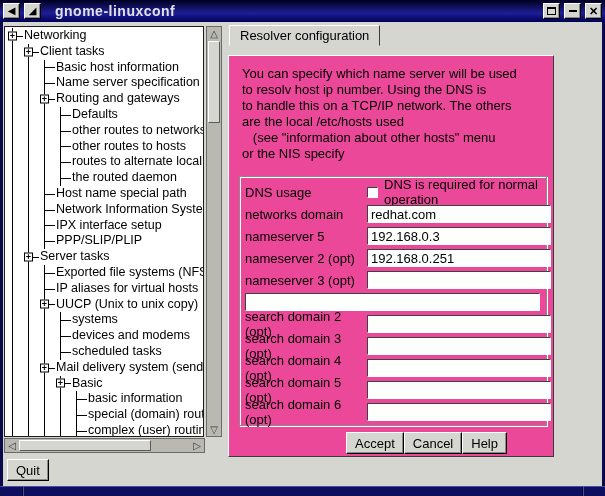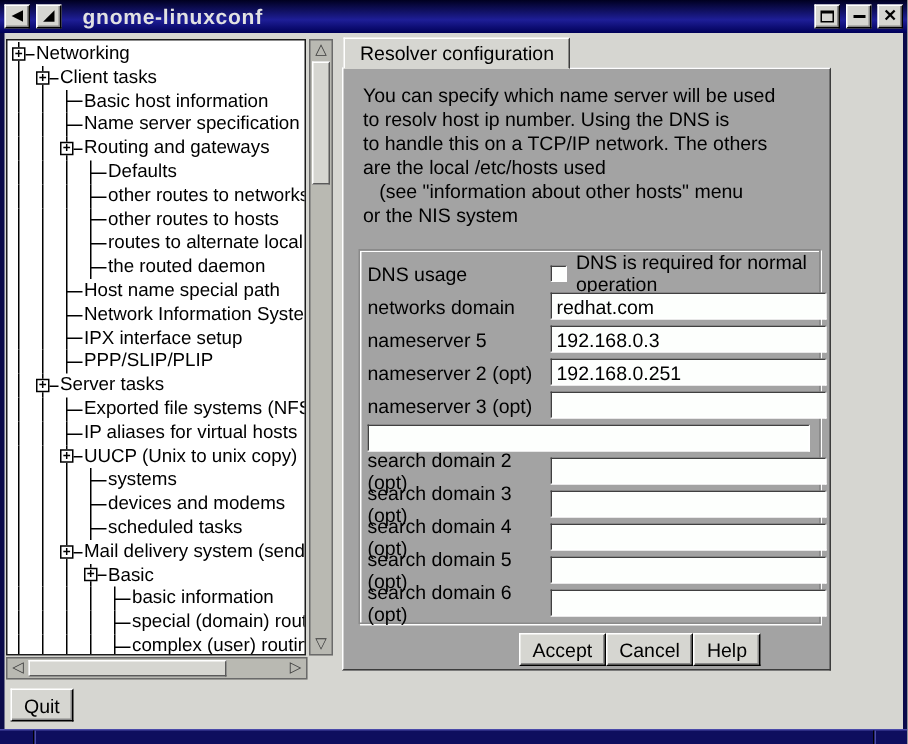--- a/index.html
+++ b/index.html
@@ -53,22 +53,22 @@
   .v-scroll .sb-up { top:0; left:0; right:0; height:14px; }
   .v-scroll .sb-down { bottom:0; left:0; right:0; height:14px; }
   .h-scroll .sb-left { left:0; top:0; bottom:0; width:14px; }
   .h-scroll .sb-right { right:0; top:0; bottom:0; width:14px; }
   .sb-thumb { position:absolute; background:#d6d6d1; border:1px solid;
               border-color:#ffffff #5a5a5a #5a5a5a #ffffff; }
   .v-scroll .sb-thumb { left:1px; right:1px; top:14px; height:82px; }
   .h-scroll .sb-thumb { top:1px; bottom:1px; left:14px; width:132px; }
 
   
-  .notebook { position:absolute; left:228px; top:45px; width:326px; height:402px;
-              background:#a3a3a3; border:1px solid; border-color:#ffffff #3c3c3c #3c3c3c #ffffff; }
+  .notebook { position:absolute; left:228px; top:55px; width:326px; height:402px;
+              background:#ec4899; border:1px solid; border-color:#ffffff #3c3c3c #3c3c3c #ffffff; }
   .tab { position:absolute; left:229px; top:25px; height:21px; padding:0 10px; z-index:2;
          background:#d6d6d1; border:1px solid; border-color:#ffffff #3c3c3c #d6d6d1 #ffffff;
          font-size:13px; line-height:19px; color:#000; cursor:default; }
   .desc { margin:10px 0 0 13px; font-size:13px; line-height:16px; color:#000; white-space:pre; }
 
   .form-frame { position:absolute; left:10px; top:120px; right:6px; height:250px;
                 border:1px solid #8a8a8a; box-shadow:1px 1px 0 #fff, inset 1px 1px 0 #fff;
                 padding:4px 6px 0 5px; }
   .f-row { height:22px; display:flex; align-items:center; }
   .f-label { width:122px; flex:0 0 122px; font-size:13px; color:#000; }
@@ -309,21 +309,21 @@
 
   <div class="scroll h-scroll">
     <div class="sb-arrow sb-left">◁</div>
     <div class="sb-thumb"></div>
     <div class="sb-arrow sb-right">▷</div>
   </div>
 
   <div class="tab">Resolver configuration</div>
 
   <div class="notebook">
-    <div class="desc"><div>You can specify which name server will be used</div><div>to resolv host ip number. Using the DNS is</div><div>to handle this on a TCP/IP network. The others</div><div>are the local /etc/hosts used</div><div>   (see "information about other hosts" menu</div><div>or the NIS system</div></div>
+    <div class="desc"><div>You can specify which name server will be used</div><div>to resolv host ip number. Using the DNS is</div><div>to handle this on a TCP/IP network. The others</div><div>are the local /etc/hosts used</div><div>   (see "information about other hosts" menu</div><div>or the NIS specify</div></div>
 
     <div class="form-frame">
       <div class="f-row">
         <span class="f-label">DNS usage</span>
         <span class="checkbox"></span>
         <span class="cb-label">DNS is required for normal operation</span>
       </div>
       <div id="form-fields">
           <div class="f-row">
             <span class="f-label">networks domain</span>

